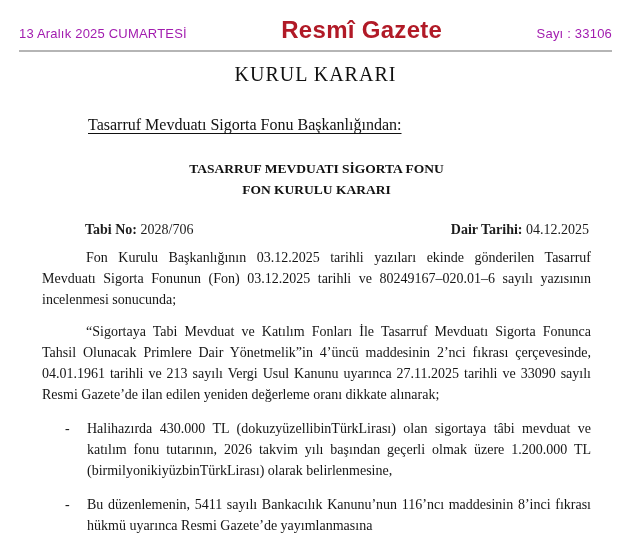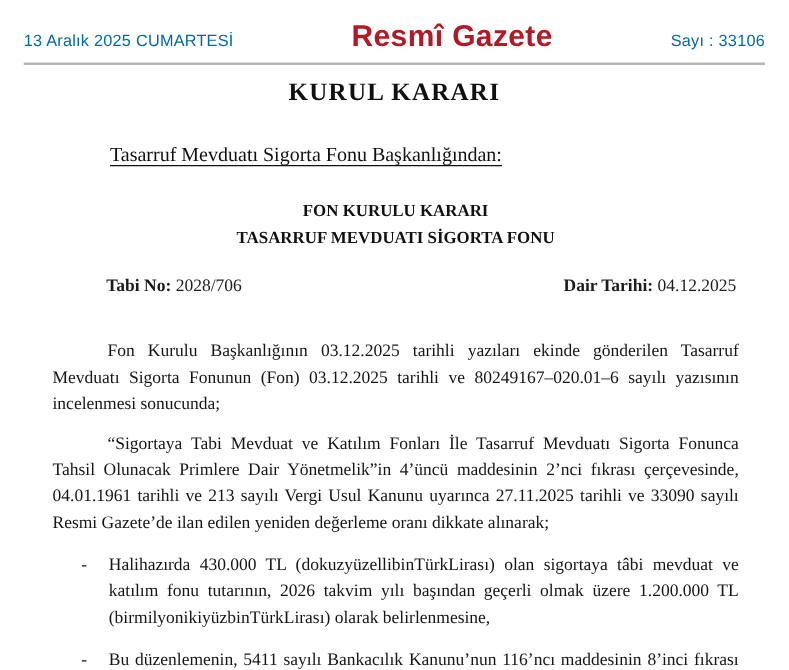--- a/index.html
+++ b/index.html
@@ -19,39 +19,39 @@
   
   .masthead-row {
     display: flex;
     align-items: baseline;
     justify-content: space-between;
     padding: 16px 19px 6px 19px;
   }
   .gz-date, .gz-issue {
     font-family: "Liberation Sans", sans-serif;
     font-size: 13px;
-    color: #0369a1;
+    color: #a21caf;
     letter-spacing: 0.2px;
   }
   .gz-masthead {
     font-family: Liberation Sans, sans-serif;
     font-weight: bold;
     font-size: 24px;
     letter-spacing: 0.3px;
   }
   .rule {
     height: 2px;
     background: #b5b5b5;
     margin: 0 19px;
   }
   .section-title {
     margin: 11px 0 0 0;
     text-align: center;
     font-family: "Liberation Serif", serif;
-    font-weight: bold;
+    font-weight: normal;
     font-size: 20px;
     letter-spacing: 1px;
     color: #111;
   }
   
   .doc {
     margin: 0 40px 0 42px;
     font-size: 14px;
     line-height: 21px;
   }
@@ -80,21 +80,21 @@
   .meta-left { margin-left: 43px; }
   .meta-right { margin-right: 2px; }
   .b { font-weight: bold; }
   .para {
     margin: 0;
     margin-top: 11px;
     text-align: justify;
     color: #151515;
   }
   .para.indent { text-indent: 44px; }
-  .para.first { margin-top: 31px; }
+  .para.first { margin-top: 7px; }
   .bullet {
     display: flex;
     margin-top: 13px;
     padding-left: 23px;
   }
   .bullet .marker {
     flex: 0 0 22px;
     color: #151515;
   }
   .bullet-text {
@@ -117,22 +117,22 @@
 
   <div class="rule" style="background: rgb(181, 181, 181);"></div>
 
   <h1 class="section-title">KURUL KARARI</h1>
 
   <main class="doc">
 
     <h2 class="authority">Tasarruf Mevduatı Sigorta Fonu Başkanlığından:</h2>
 
     <div class="doc-title">
+      <div>TASARRUF MEVDUATI SİGORTA FONU</div>
       <div>FON KURULU KARARI</div>
-      <div>TASARRUF MEVDUATI SİGORTA FONU</div>
     </div>
 
     <div class="meta-row">
       <div class="meta-left">
         <span class="b">Tabi No:</span>
         <span>2028/706</span>
       </div>
       <div class="meta-right">
         <span class="b">Dair Tarihi:</span>
         <span>04.12.2025</span>

